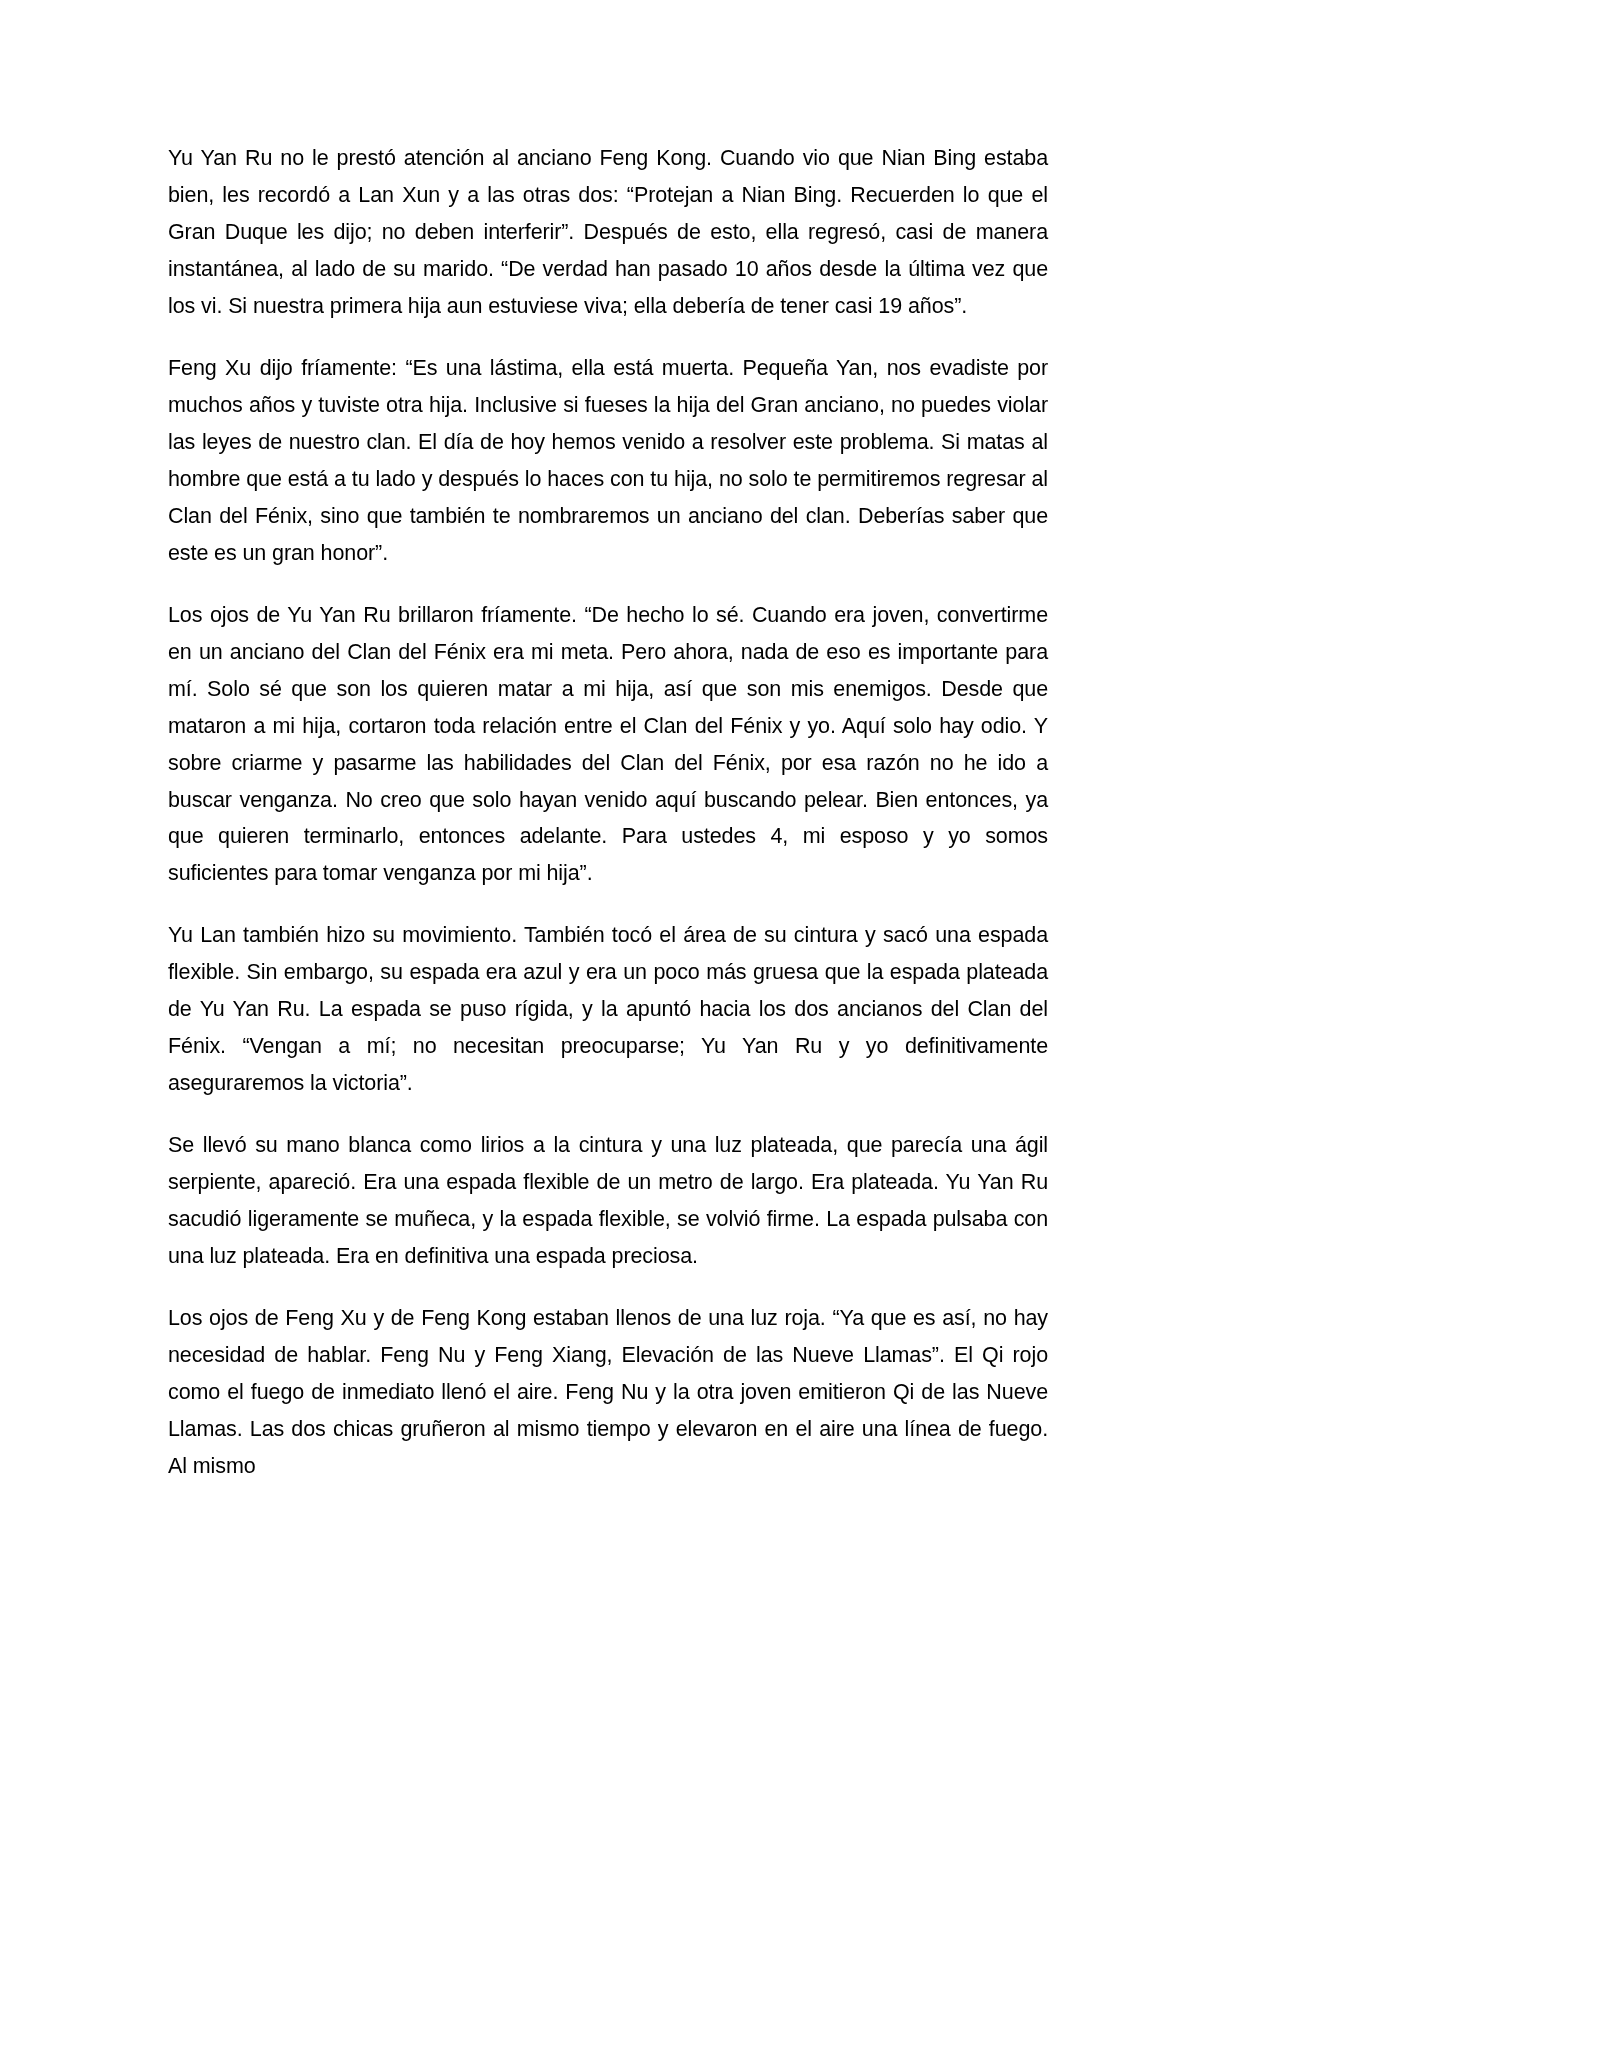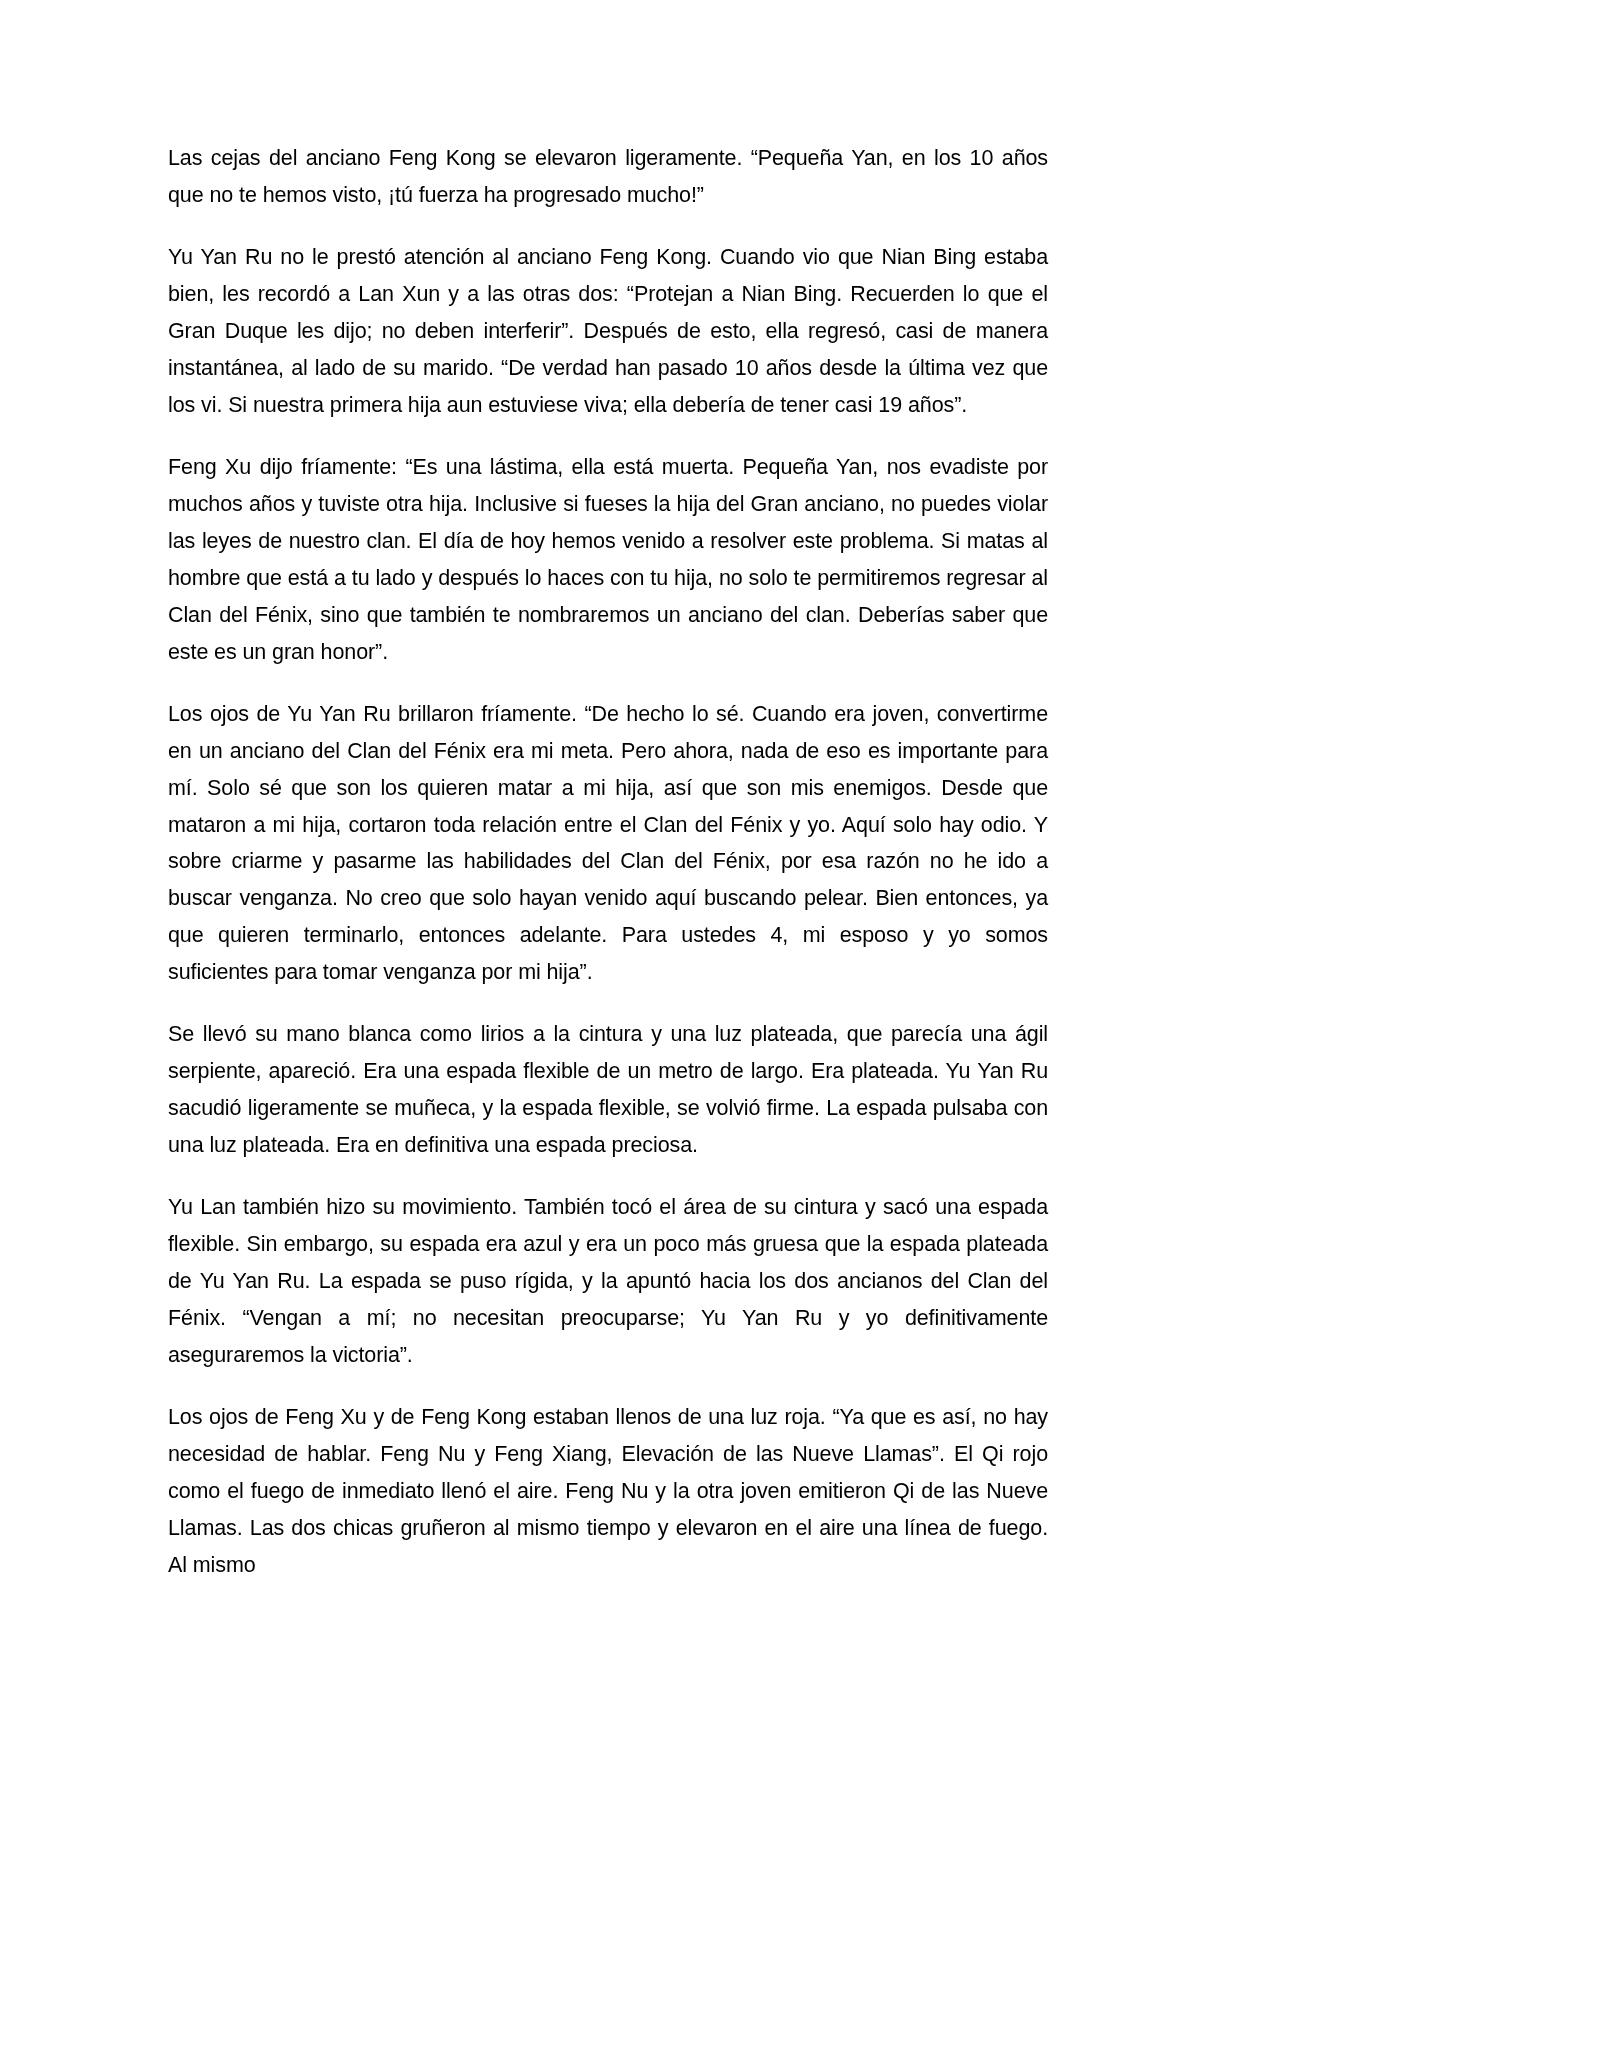--- a/index.html
+++ b/index.html
@@ -34,21 +34,20 @@
   }
   p.para:last-child {
     margin-bottom: 8px;
   }
 </style>
 </head>
 <body>
 
 <div class="page">
   <div class="doc-body">
-    <p class="para">Las cejas del anciano Feng Kong se elevaron ligeramente. “Pequeña Yan, en los 10 años que no te hemos visto, ¡tú fuerza ha progresado mucho!”</p>
     <p class="para">Yu Yan Ru no le prestó atención al anciano Feng Kong. Cuando vio que Nian Bing estaba bien, les recordó a Lan Xun y a las otras dos: “Protejan a Nian Bing. Recuerden lo que el Gran Duque les dijo; no deben interferir”. Después de esto, ella regresó, casi de manera instantánea, al lado de su marido. “De verdad han pasado 10 años desde la última vez que los vi. Si nuestra primera hija aun estuviese viva; ella debería de tener casi 19 años”.</p>
     <p class="para">Feng Xu dijo fríamente: “Es una lástima, ella está muerta. Pequeña Yan, nos evadiste por muchos años y tuviste otra hija. Inclusive si fueses la hija del Gran anciano, no puedes violar las leyes de nuestro clan. El día de hoy hemos venido a resolver este problema. Si matas al hombre que está a tu lado y después lo haces con tu hija, no solo te permitiremos regresar al Clan del Fénix, sino que también te nombraremos un anciano del clan. Deberías saber que este es un gran honor”.</p>
     <p class="para">Los ojos de Yu Yan Ru brillaron fríamente. “De hecho lo sé. Cuando era joven, convertirme en un anciano del Clan del Fénix era mi meta. Pero ahora, nada de eso es importante para mí. Solo sé que son los quieren matar a mi hija, así que son mis enemigos. Desde que mataron a mi hija, cortaron toda relación entre el Clan del Fénix y yo. Aquí solo hay odio. Y sobre criarme y pasarme las habilidades del Clan del Fénix, por esa razón no he ido a buscar venganza. No creo que solo hayan venido aquí buscando pelear. Bien entonces, ya que quieren terminarlo, entonces adelante. Para ustedes 4, mi esposo y yo somos suficientes para tomar venganza por mi hija”.</p>
+    <p class="para">Yu Lan también hizo su movimiento. También tocó el área de su cintura y sacó una espada flexible. Sin embargo, su espada era azul y era un poco más gruesa que la espada plateada de Yu Yan Ru. La espada se puso rígida, y la apuntó hacia los dos ancianos del Clan del Fénix. “Vengan a mí; no necesitan preocuparse; Yu Yan Ru y yo definitivamente aseguraremos la victoria”.</p>
     <p class="para">Se llevó su mano blanca como lirios a la cintura y una luz plateada, que parecía una ágil serpiente, apareció. Era una espada flexible de un metro de largo. Era plateada. Yu Yan Ru sacudió ligeramente se muñeca, y la espada flexible, se volvió firme. La espada pulsaba con una luz plateada. Era en definitiva una espada preciosa.</p>
-    <p class="para">Yu Lan también hizo su movimiento. También tocó el área de su cintura y sacó una espada flexible. Sin embargo, su espada era azul y era un poco más gruesa que la espada plateada de Yu Yan Ru. La espada se puso rígida, y la apuntó hacia los dos ancianos del Clan del Fénix. “Vengan a mí; no necesitan preocuparse; Yu Yan Ru y yo definitivamente aseguraremos la victoria”.</p>
     <p class="para">Los ojos de Feng Xu y de Feng Kong estaban llenos de una luz roja. “Ya que es así, no hay necesidad de hablar. Feng Nu y Feng Xiang, Elevación de las Nueve Llamas”. El Qi rojo como el fuego de inmediato llenó el aire. Feng Nu y la otra joven emitieron Qi de las Nueve Llamas. Las dos chicas gruñeron al mismo tiempo y elevaron en el aire una línea de fuego. Al mismo</p>
   </div>
 </div>
 
 </body></html>

